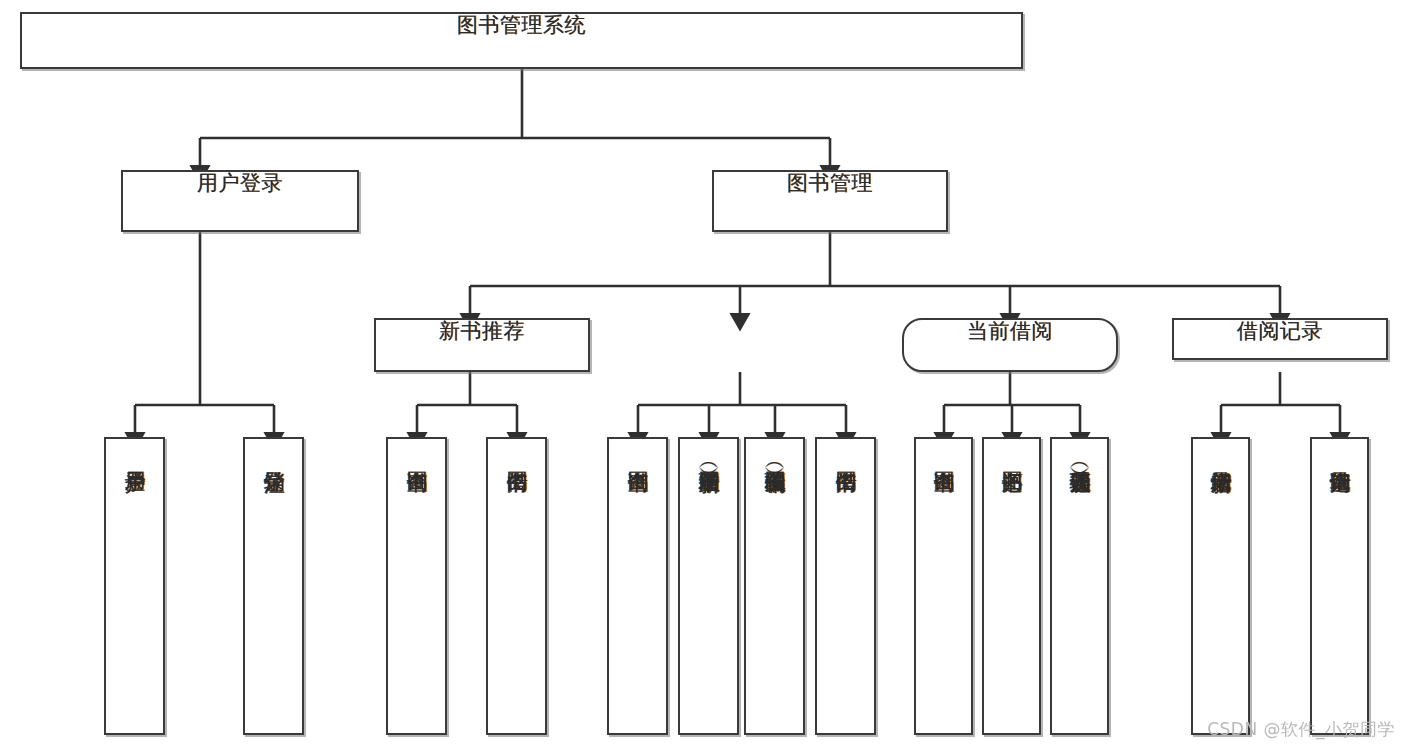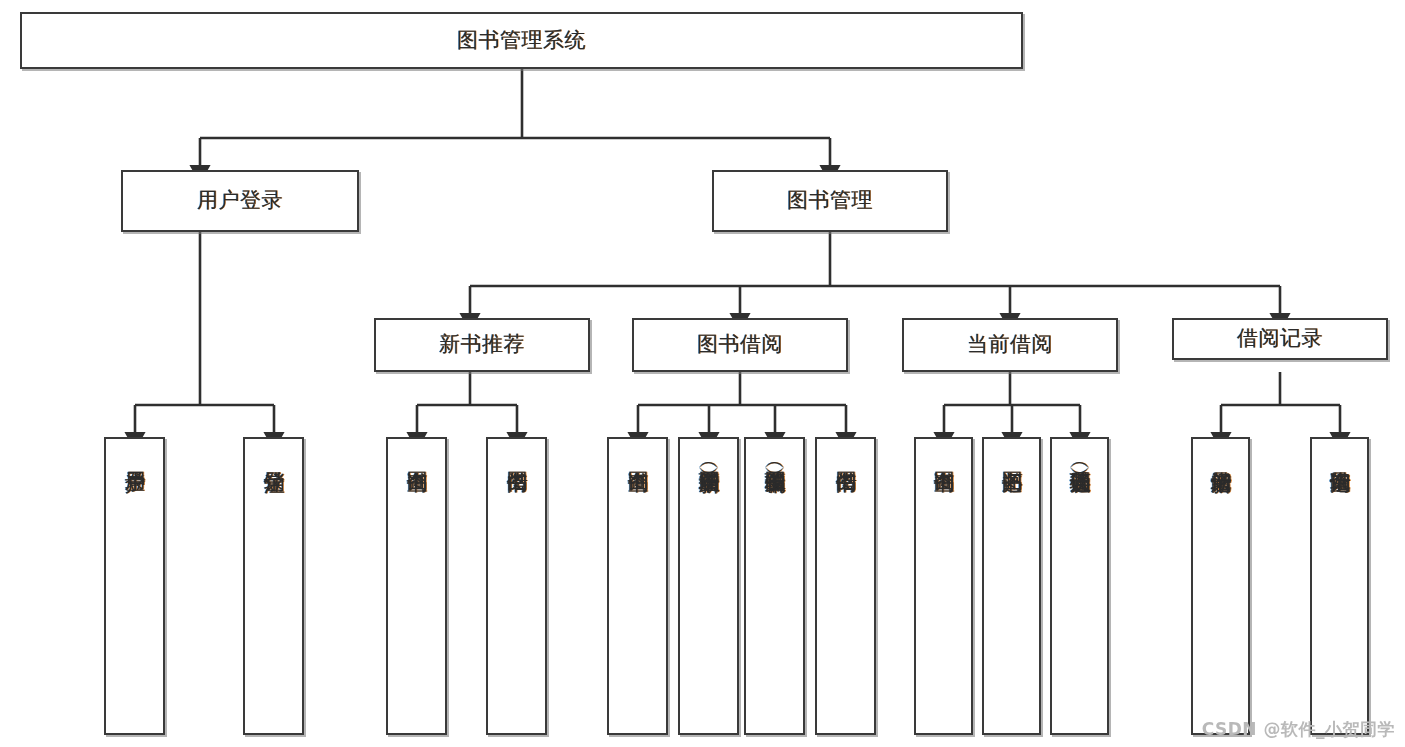--- a/index.html
+++ b/index.html
@@ -26,21 +26,21 @@
     width: 1405px;
     height: 747px;
   }
   .node-box {
     position: absolute;
     box-sizing: border-box;
     background: #ffffff;
     border: 2.5px solid #3a3a3a;
     box-shadow: 2px 2px 0 rgba(120,120,120,0.55);
     display: flex;
-    align-items: center;
+    align-items: flex-start;
     justify-content: center;
     z-index: 3;
   }
   .node-label-h {
     font-size: 21px;
     color: #2b2b2b;
     letter-spacing: 0.5px;
     line-height: 1.1;
     white-space: nowrap;
     text-shadow: 0.6px 0 #d8893f, -0.6px 0 #6aa9e0;
@@ -60,21 +60,20 @@
   }
   #watermark {
     position: absolute;
     right: 10px;
     bottom: 6px;
     font-size: 17px;
     color: #b9b9b9;
     z-index: 9;
     white-space: nowrap;
     letter-spacing: 0.5px;
-    font-weight: bold;
   }
 </style>
 </head>
 <body>
 
 <div id="diagram-root">
 
   <svg class="layer" viewBox="0 0 1405 747" xmlns="http://www.w3.org/2000/svg">
     <defs>
       <marker id="arrowhead" markerWidth="9" markerHeight="9" refX="1.2" refY="4.5" orient="auto" markerUnits="strokeWidth">
@@ -127,25 +126,22 @@
   </div>
 
   <div class="node-box" style="left:712px;top:170px;width:236px;height:62px;">
     <span class="node-label-h">图书管理</span>
   </div>
 
   <div class="node-box" style="left:362px;top:318px;width:216px;height:54px;margin-left:12px;">
     <span class="node-label-h">新书推荐</span>
   </div>
 
-  <div class="node-box" style="left:632px;top:318px;width:216px;height:54px;">
-    <span class="node-label-h">图书借阅</span>
-  </div>
-
-  <div class="node-box" style="left:902px;top:318px;width:216px;height:54px;">
+
+  <div class="node-box" style="left:902px;top:318px;width:216px;height:54px;border-radius:20px;">
     <span class="node-label-h">当前借阅</span>
   </div>
 
   <div class="node-box" style="left:1172px;top:318px;width:216px;height:42px;">
     <span class="node-label-h">借阅记录</span>
   </div>
 
   <div class="node-box leaf" style="left:104px;top:437px;width:61px;height:298px;">
     <span class="node-label-v">用户登录</span>
   </div>

